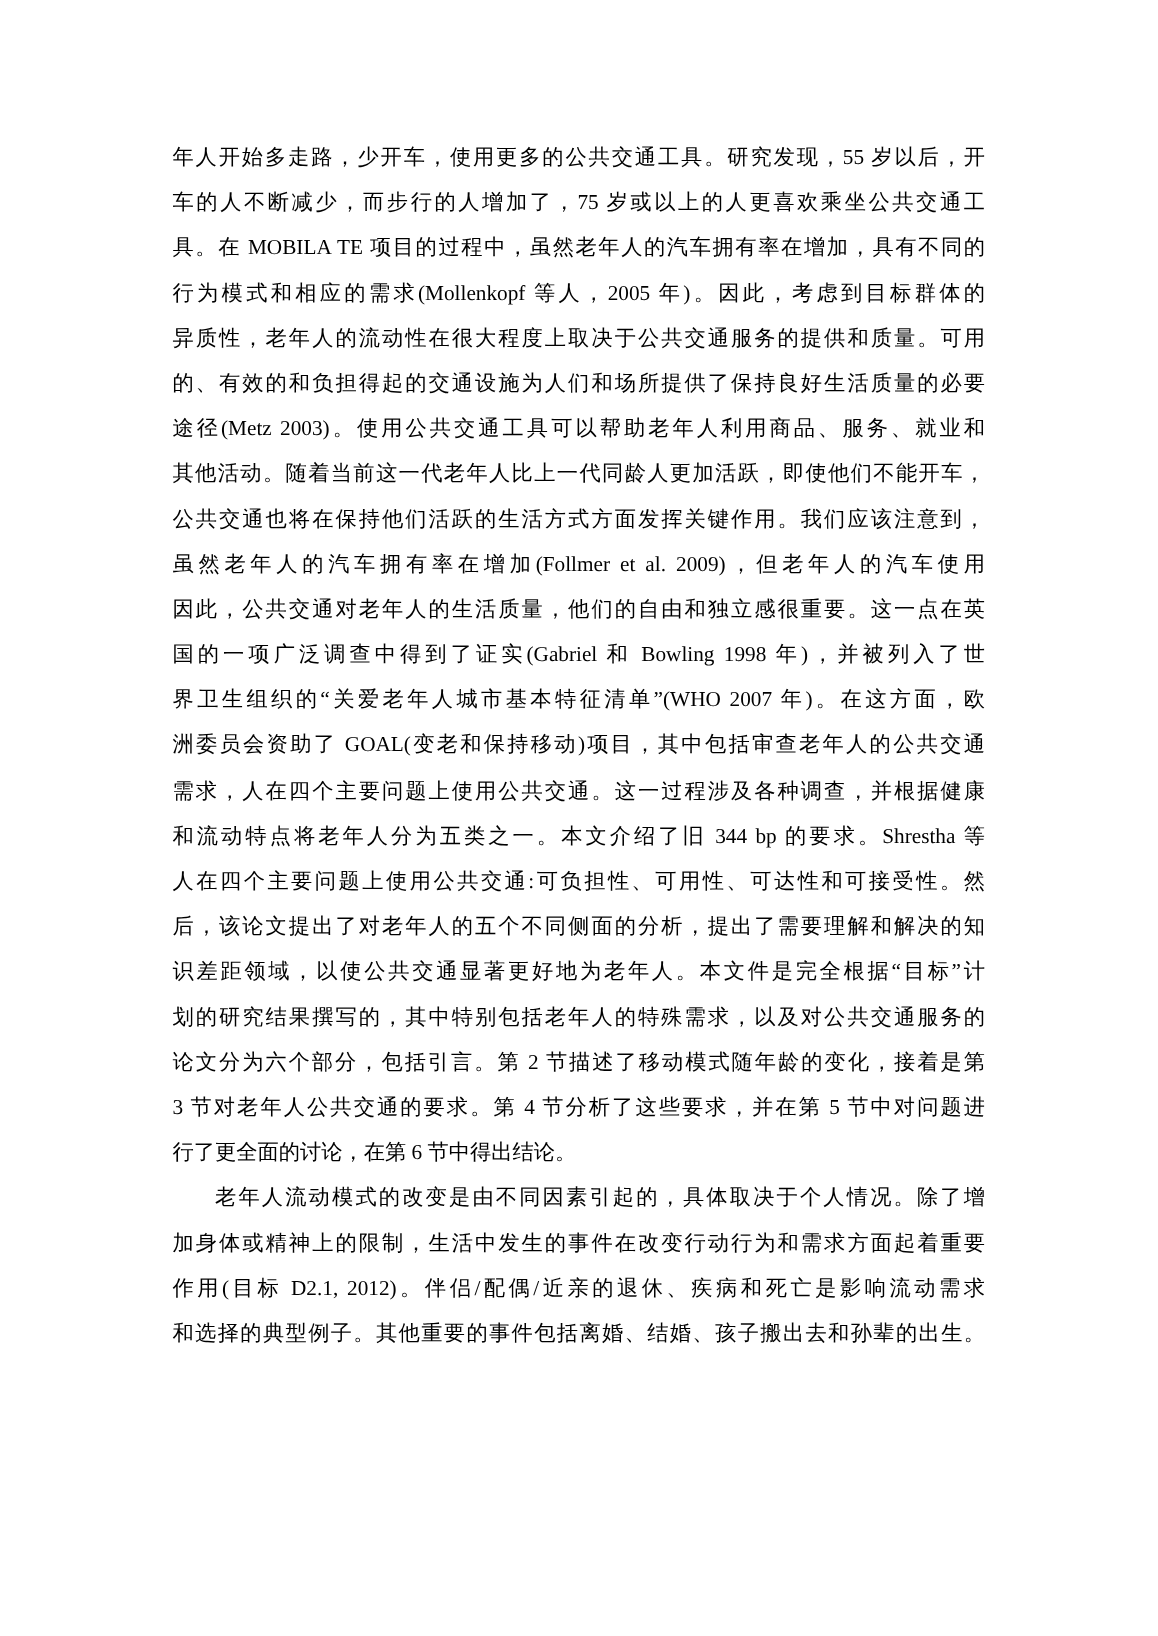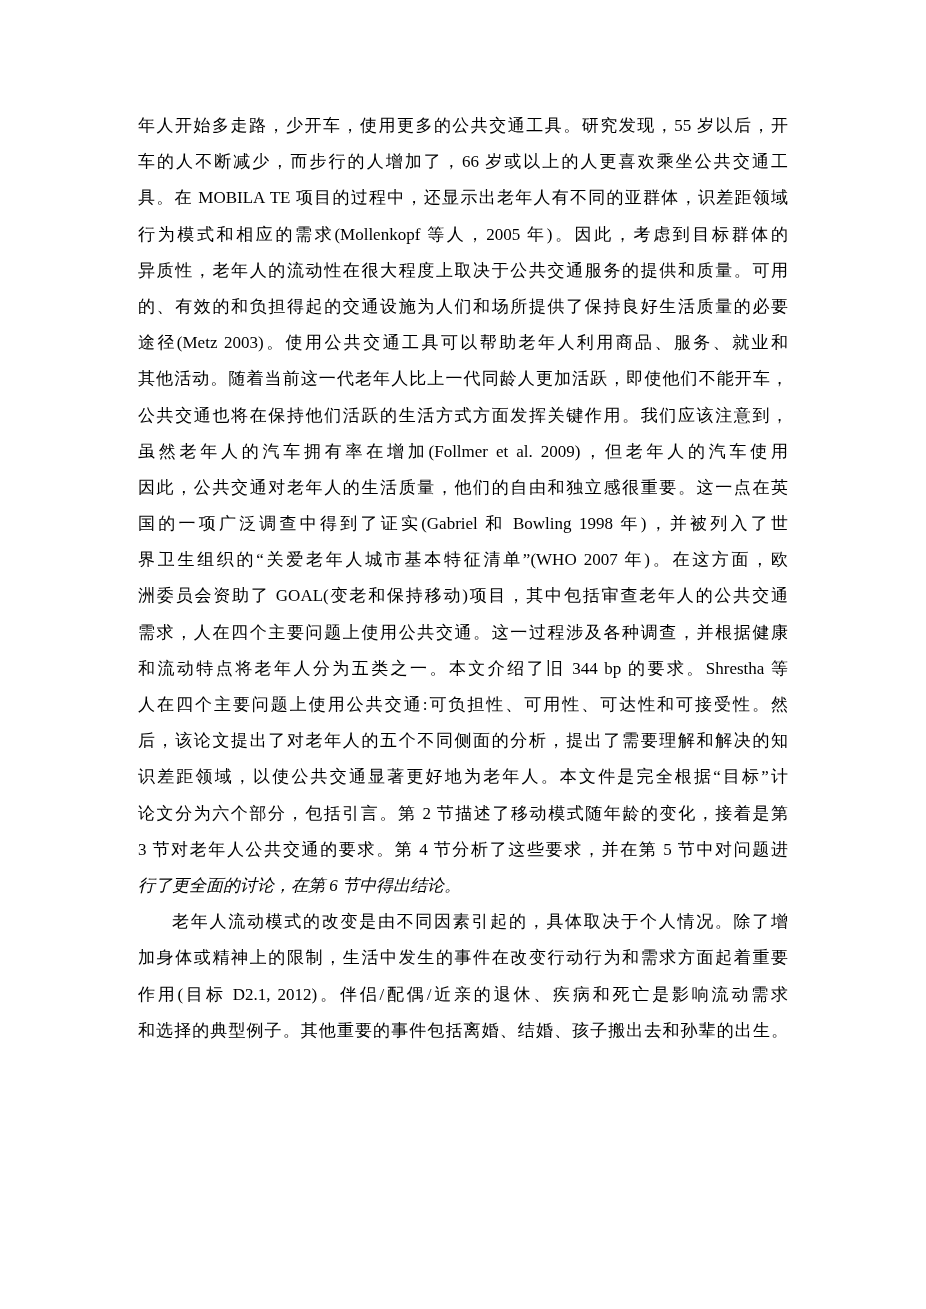--- a/index.html
+++ b/index.html
@@ -31,51 +31,51 @@
   }
   .line {
     text-align: justify;
     text-align-last: justify;
     white-space: normal;
     overflow: hidden;
     height: 36.2px;
   }
   .line.para-end {
     text-align-last: left;
-    font-style: italic;
   }
   .line.indent {
     text-indent: 2em;
   }
 </style>
 </head>
 <body>
 
 <div class="page">
   <div class="text-block" id="text-block" style="color: rgb(0, 0, 0);">
       <div class="paragraph">
         <div class="line">年人开始多走路，少开车，使用更多的公共交通工具。研究发现，55 岁以后，开</div>
-        <div class="line">车的人不断减少，而步行的人增加了，66 岁或以上的人更喜欢乘坐公共交通工</div>
-        <div class="line">具。在 MOBILA TE 项目的过程中，还显示出老年人有不同的亚群体，识差距领域</div>
+        <div class="line">车的人不断减少，而步行的人增加了，75 岁或以上的人更喜欢乘坐公共交通工</div>
+        <div class="line">具。在 MOBILA TE 项目的过程中，虽然老年人的汽车拥有率在增加，具有不同的</div>
         <div class="line">行为模式和相应的需求(Mollenkopf 等人，2005 年)。因此，考虑到目标群体的</div>
         <div class="line">异质性，老年人的流动性在很大程度上取决于公共交通服务的提供和质量。可用</div>
         <div class="line">的、有效的和负担得起的交通设施为人们和场所提供了保持良好生活质量的必要</div>
         <div class="line">途径(Metz 2003)。使用公共交通工具可以帮助老年人利用商品、服务、就业和</div>
         <div class="line">其他活动。随着当前这一代老年人比上一代同龄人更加活跃，即使他们不能开车，</div>
         <div class="line">公共交通也将在保持他们活跃的生活方式方面发挥关键作用。我们应该注意到，</div>
         <div class="line">虽然老年人的汽车拥有率在增加(Follmer et al. 2009)，但老年人的汽车使用</div>
         <div class="line">因此，公共交通对老年人的生活质量，他们的自由和独立感很重要。这一点在英</div>
         <div class="line">国的一项广泛调查中得到了证实(Gabriel 和 Bowling 1998 年)，并被列入了世</div>
         <div class="line">界卫生组织的“关爱老年人城市基本特征清单”(WHO 2007 年)。在这方面，欧</div>
         <div class="line">洲委员会资助了 GOAL(变老和保持移动)项目，其中包括审查老年人的公共交通</div>
         <div class="line">需求，人在四个主要问题上使用公共交通。这一过程涉及各种调查，并根据健康</div>
         <div class="line">和流动特点将老年人分为五类之一。本文介绍了旧 344 bp 的要求。Shrestha 等</div>
         <div class="line">人在四个主要问题上使用公共交通:可负担性、可用性、可达性和可接受性。然</div>
         <div class="line">后，该论文提出了对老年人的五个不同侧面的分析，提出了需要理解和解决的知</div>
         <div class="line">识差距领域，以使公共交通显著更好地为老年人。本文件是完全根据“目标”计</div>
+        <div class="line">划的研究结果撰写的，其中特别包括老年人的特殊需求，以及对公共交通服务的</div>
         <div class="line">论文分为六个部分，包括引言。第 2 节描述了移动模式随年龄的变化，接着是第</div>
         <div class="line">3 节对老年人公共交通的要求。第 4 节分析了这些要求，并在第 5 节中对问题进</div>
         <div class="line para-end">行了更全面的讨论，在第 6 节中得出结论。</div>
       </div>
       <div class="paragraph">
         <div class="line indent">老年人流动模式的改变是由不同因素引起的，具体取决于个人情况。除了增</div>
         <div class="line">加身体或精神上的限制，生活中发生的事件在改变行动行为和需求方面起着重要</div>
         <div class="line">作用(目标 D2.1, 2012)。伴侣/配偶/近亲的退休、疾病和死亡是影响流动需求</div>
         <div class="line">和选择的典型例子。其他重要的事件包括离婚、结婚、孩子搬出去和孙辈的出生。</div>
       </div>

